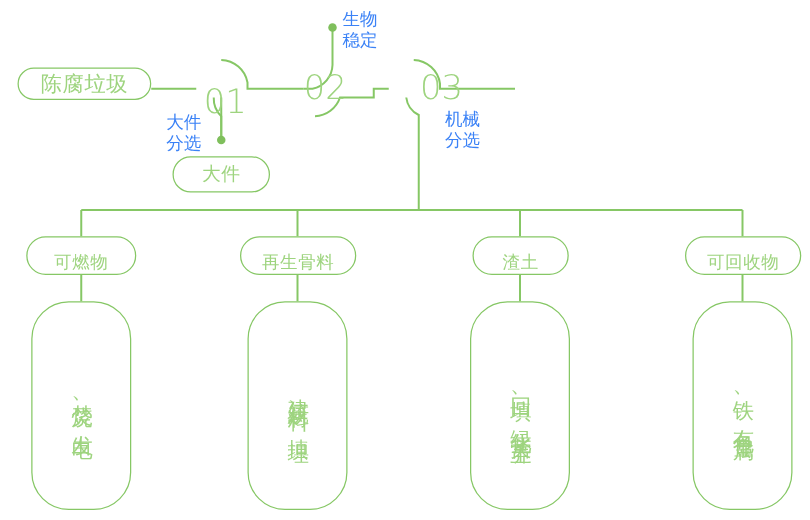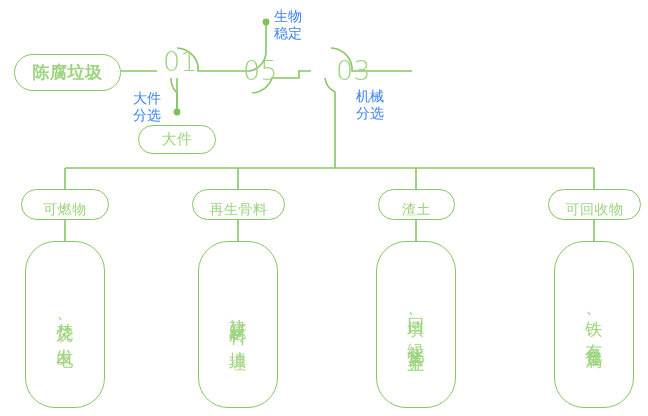--- a/index.html
+++ b/index.html
@@ -131,29 +131,29 @@
       <path d="M 416 220 L 416 241"></path>
       <path d="M 594 220 L 594 241"></path>
     </g>
 
     <circle cx="266" cy="22" r="3.4" fill="#7fbf5c"></circle>
     <circle cx="177" cy="112" r="3.4" fill="#7fbf5c"></circle>
   </svg>
 
   <div class="layer-text">
 
-    <div class="pill pill-lg" style="left:14px; top:54px; width:107px; height:37px;font-weight:bold;">
+    <div class="pill pill-lg" style="left:14px; top:54px; width:107px; height:26px;">
       <span>陈腐垃圾</span>
     </div>
 
-    <div class="stage-num" style="left:163px; top:48px;text-align:center;">
+    <div class="stage-num" style="left:163px; top:68px;text-align:center;">
       <span>01</span>
     </div>
     <div class="stage-num" style="left:243px; top:57px;">
-      <span>05</span>
+      <span>02</span>
     </div>
     <div class="stage-num" style="left:336px; top:57px;">
       <span>03</span>
     </div>
 
     <div class="annot" style="left:133px; top:90px; text-align:left;">
       <div>大件</div>
       <div>分选</div>
     </div>
 

